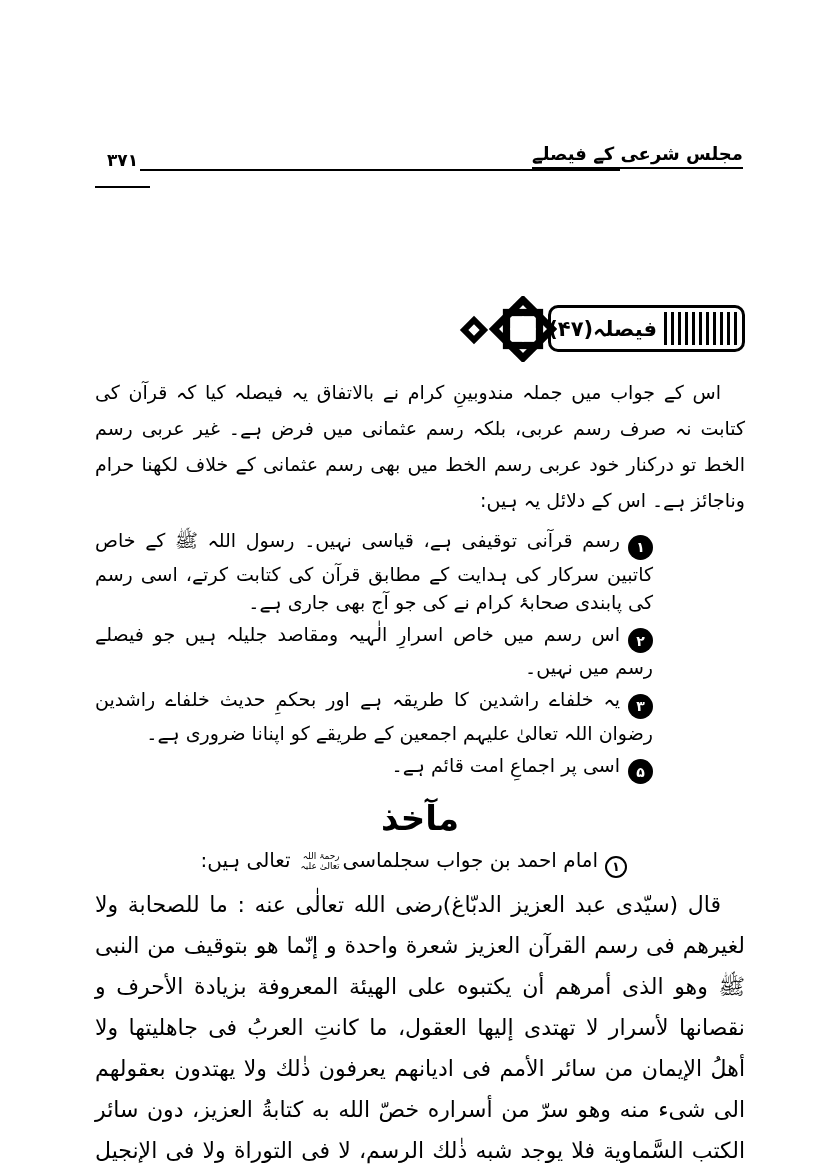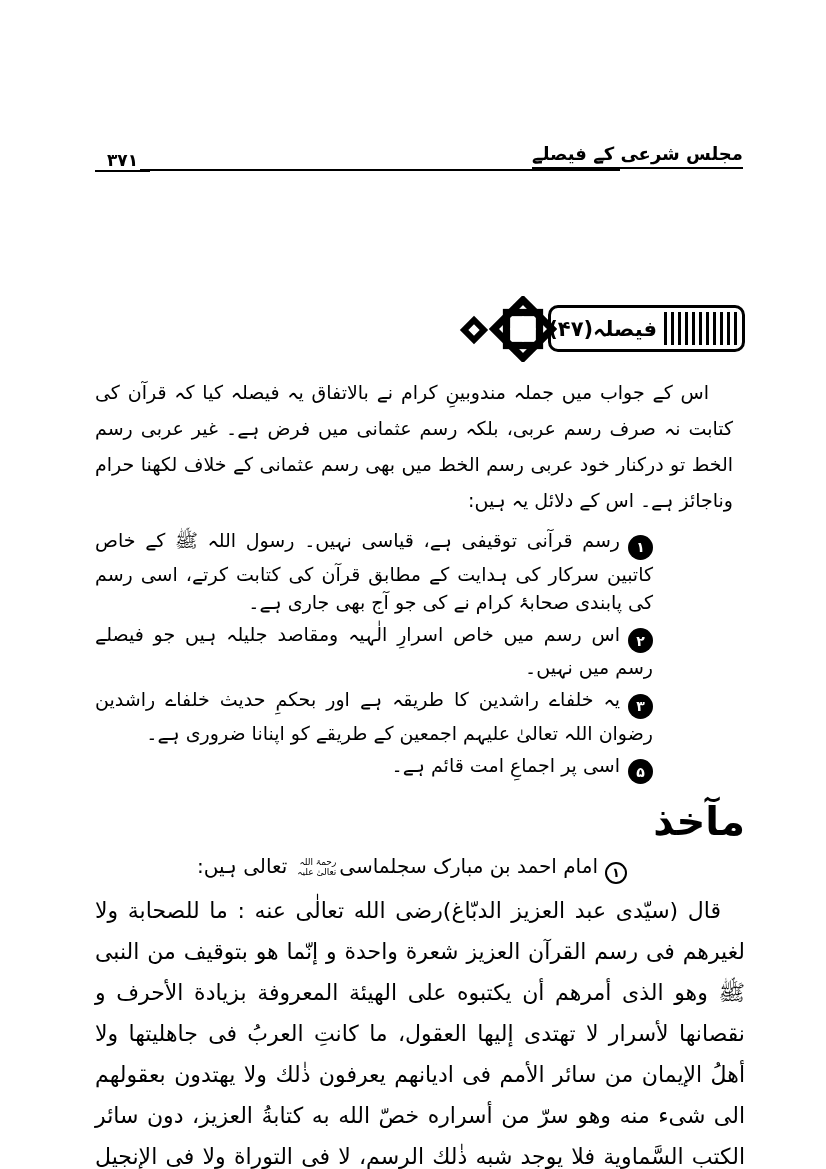--- a/index.html
+++ b/index.html
@@ -3,40 +3,40 @@
 <meta charset="utf-8">
 <style>
   html,body{margin:0;padding:0;background:#ffffff;}
   .page{position:relative;width:826px;height:1169px;background:#fff;overflow:hidden;
         font-family:"DejaVu Sans",sans-serif;color:#000;direction:rtl;}
   
   .hdr-title{position:absolute;top:143px;right:83px;font-size:18px;font-weight:bold;
              padding-bottom:3px;border-bottom:2px solid #000;margin-left:34px;}
   .hdr-rule{position:absolute;top:169px;left:140px;width:480px;height:0;border-top:2px solid #000;}
   .hdr-pagenum{position:absolute;top:150px;left:95px;width:55px;text-align:center;
-               font-size:17px;font-weight:bold;border-bottom:2px solid #000;padding-bottom:0;}
+               font-size:17px;font-weight:bold;border-bottom:2px solid #000;padding-bottom:16px;}
   
   .banner-box{position:absolute;top:305px;left:548px;width:197px;height:47px;
               border:3px solid #000;border-radius:10px;box-sizing:border-box;
               display:flex;flex-direction:row;align-items:center;direction:rtl;padding:0 5px;gap:6px;}
   .stripes{width:74px;height:33px;flex:0 0 auto;
            background:repeating-linear-gradient(to left,#000 0 3px,#fff 3px 7px);}
   .banner-label{flex:1;text-align:center;font-size:21px;font-weight:bold;white-space:nowrap;}
   .ornament{position:absolute;top:296px;left:489px;width:68px;height:66px;}
   .diamond{position:absolute;top:320px;left:464px;width:8px;height:8px;background:#fff;
            border:6px solid #000;transform:rotate(45deg);}
   
   .col{position:absolute;top:374px;left:95px;width:650px;direction:rtl;}
-  .intro{font-size:19px;line-height:36px;text-align:justify;text-indent:24px;margin:0 12px 8px 0;}
+  .intro{font-size:19px;line-height:36px;text-align:justify;text-indent:24px;margin:0 0 8px 0;}
   .dlist{margin:0;}
   .ditem{margin:2px 92px 4px 0;font-size:19px;line-height:28px;text-align:justify;}
   .numb{display:inline-flex;align-items:center;justify-content:center;width:25px;height:25px;
         border-radius:50%;background:#000;color:#fff;font-size:14px;font-weight:bold;
         vertical-align:-5px;margin-left:8px;}
-  .heading{font-size:40px;font-weight:bold;margin:14px 0 6px 0;}
+  .heading{font-size:34px;font-weight:bold;text-align:center;margin:14px 0 6px 0;}
   .srcline{margin:2px 118px 6px 0;font-size:20px;line-height:32px;}
   .numo{display:inline-flex;align-items:center;justify-content:center;width:22px;height:22px;
         border-radius:50%;background:#fff;color:#000;border:2px solid #000;font-size:13px;
         font-weight:bold;vertical-align:-4px;margin-left:7px;box-sizing:border-box;}
   .honor{display:inline-block;font-size:9px;line-height:1.05;max-width:46px;
          text-align:right;vertical-align:middle;margin:0 3px;}
   .arabic{font-size:22px;line-height:41px;text-align:justify;text-indent:24px;margin:6px 0 0 0;
           font-weight:500;}
 </style>
 </head>
@@ -76,19 +76,19 @@
         <span class="numb">۳</span><span>یہ خلفاے راشدین کا طریقہ ہے اور بحکمِ حدیث خلفاے راشدین رضوان اللہ تعالیٰ علیہم اجمعین کے طریقے کو اپنانا ضروری ہے۔</span>
       </div>
       <div class="ditem">
         <span class="numb">۵</span><span>اسی پر اجماعِ امت قائم ہے۔</span>
       </div>
     </div>
 
     <div class="heading">مآخذ</div>
 
     <div class="srcline">
-      <span class="numo">۱</span><span>امام احمد بن مبارک سجلماسی</span><span class="honor">رحمۃ اللہ تعالیٰ علیہ</span><span>تعالی ہیں:</span>
+      <span class="numo">۱</span><span>امام احمد بن جواب سجلماسی</span><span class="honor">رحمۃ اللہ تعالیٰ علیہ</span><span>تعالی ہیں:</span>
     </div>
 
     <p class="arabic">قال (سيّدى عبد العزيز الدبّاغ)رضى الله تعالٰى عنه : ما للصحابة ولا لغيرهم فى رسم القرآن العزيز شعرة واحدة و إنّما هو بتوقيف من النبى ﷺ وهو الذى أمرهم أن يكتبوه على الهيئة المعروفة بزيادة الأحرف و نقصانها لأسرار لا تهتدى إليها العقول، ما كانتِ العربُ فى جاهليتها ولا أهلُ الإيمان من سائر الأمم فى اديانهم يعرفون ذٰلك ولا يهتدون بعقولهم الى شىء منه وهو سرّ من أسراره خصّ الله به كتابةُ العزيز، دون سائر الكتب السَّماوية فلا يوجد شبه ذٰلك الرسم، لا فى التوراة ولا فى الإنجيل ولا فى غيرهما من الكُتب السَّماويةِ . و كما أنّ نظم القرآن معجز فرسمه</p>
 
   </div>
 </div>
 
 </body></html>

